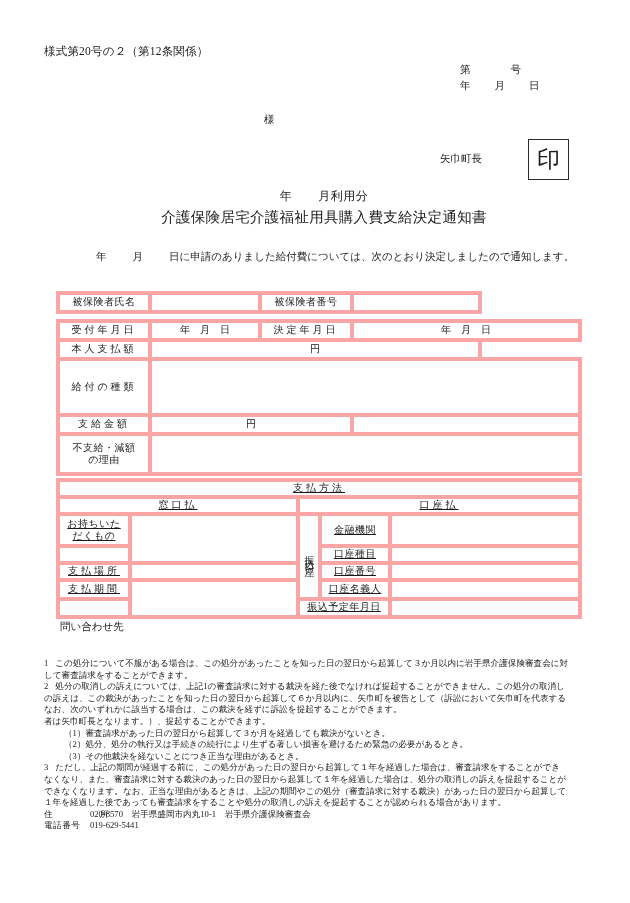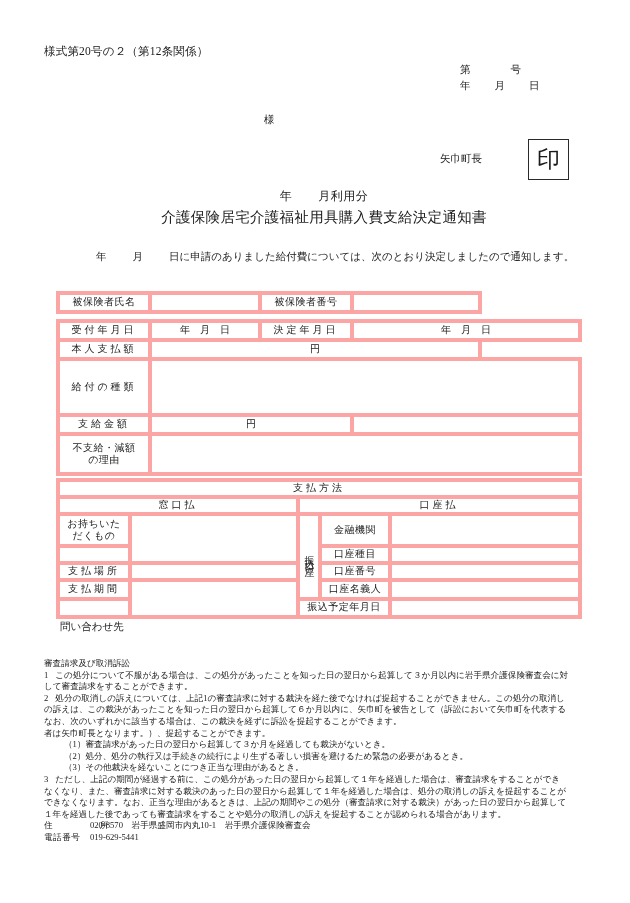--- a/index.html
+++ b/index.html
@@ -132,21 +132,21 @@
   }
   .table1 table { width: 522px; }
 
   
   .table2 {
     position: absolute;
     left: 56px;
     top: 478px;
     width: 522px;
   }
-  .table2 table { width: 522px; }
+  .table2 table { width: 522px; text-decoration: underline; }
   .vert {
     writing-mode: vertical-rl;
     text-orientation: upright;
     letter-spacing: 4px;
     display: inline-block;
     line-height: 1;
   }
 
   
   .contact {
@@ -340,21 +340,20 @@
           <td colspan="2" class="lbl-tight">振込予定年月日</td>
           <td></td>
         </tr>
       </tbody>
     </table>
   </div>
 
   <div class="contact">問い合わせ先</div>
 
   <div class="notice">
-    <p>審査請求及び取消訴訟</p>
 
     <p class="item">
       <span class="ln"><span>1</span><span class="numgap"></span><span>この処分について不服がある場合は、この処分があったことを知った日の翌日から起算して３か月以内に岩手県介護保険審査会に対</span></span>
       <span class="ln">して審査請求をすることができます。</span>
     </p>
 
     <p class="item">
       <span class="ln"><span>2</span><span class="numgap"></span><span>処分の取消しの訴えについては、上記1の審査請求に対する裁決を経た後でなければ提起することができません。この処分の取消し</span></span>
       <span class="ln">の訴えは、この裁決があったことを知った日の翌日から起算して６か月以内に、矢巾町を被告として（訴訟において矢巾町を代表する</span>
       <span class="ln">なお、次のいずれかに該当する場合は、この裁決を経ずに訴訟を提起することができます。</span>

